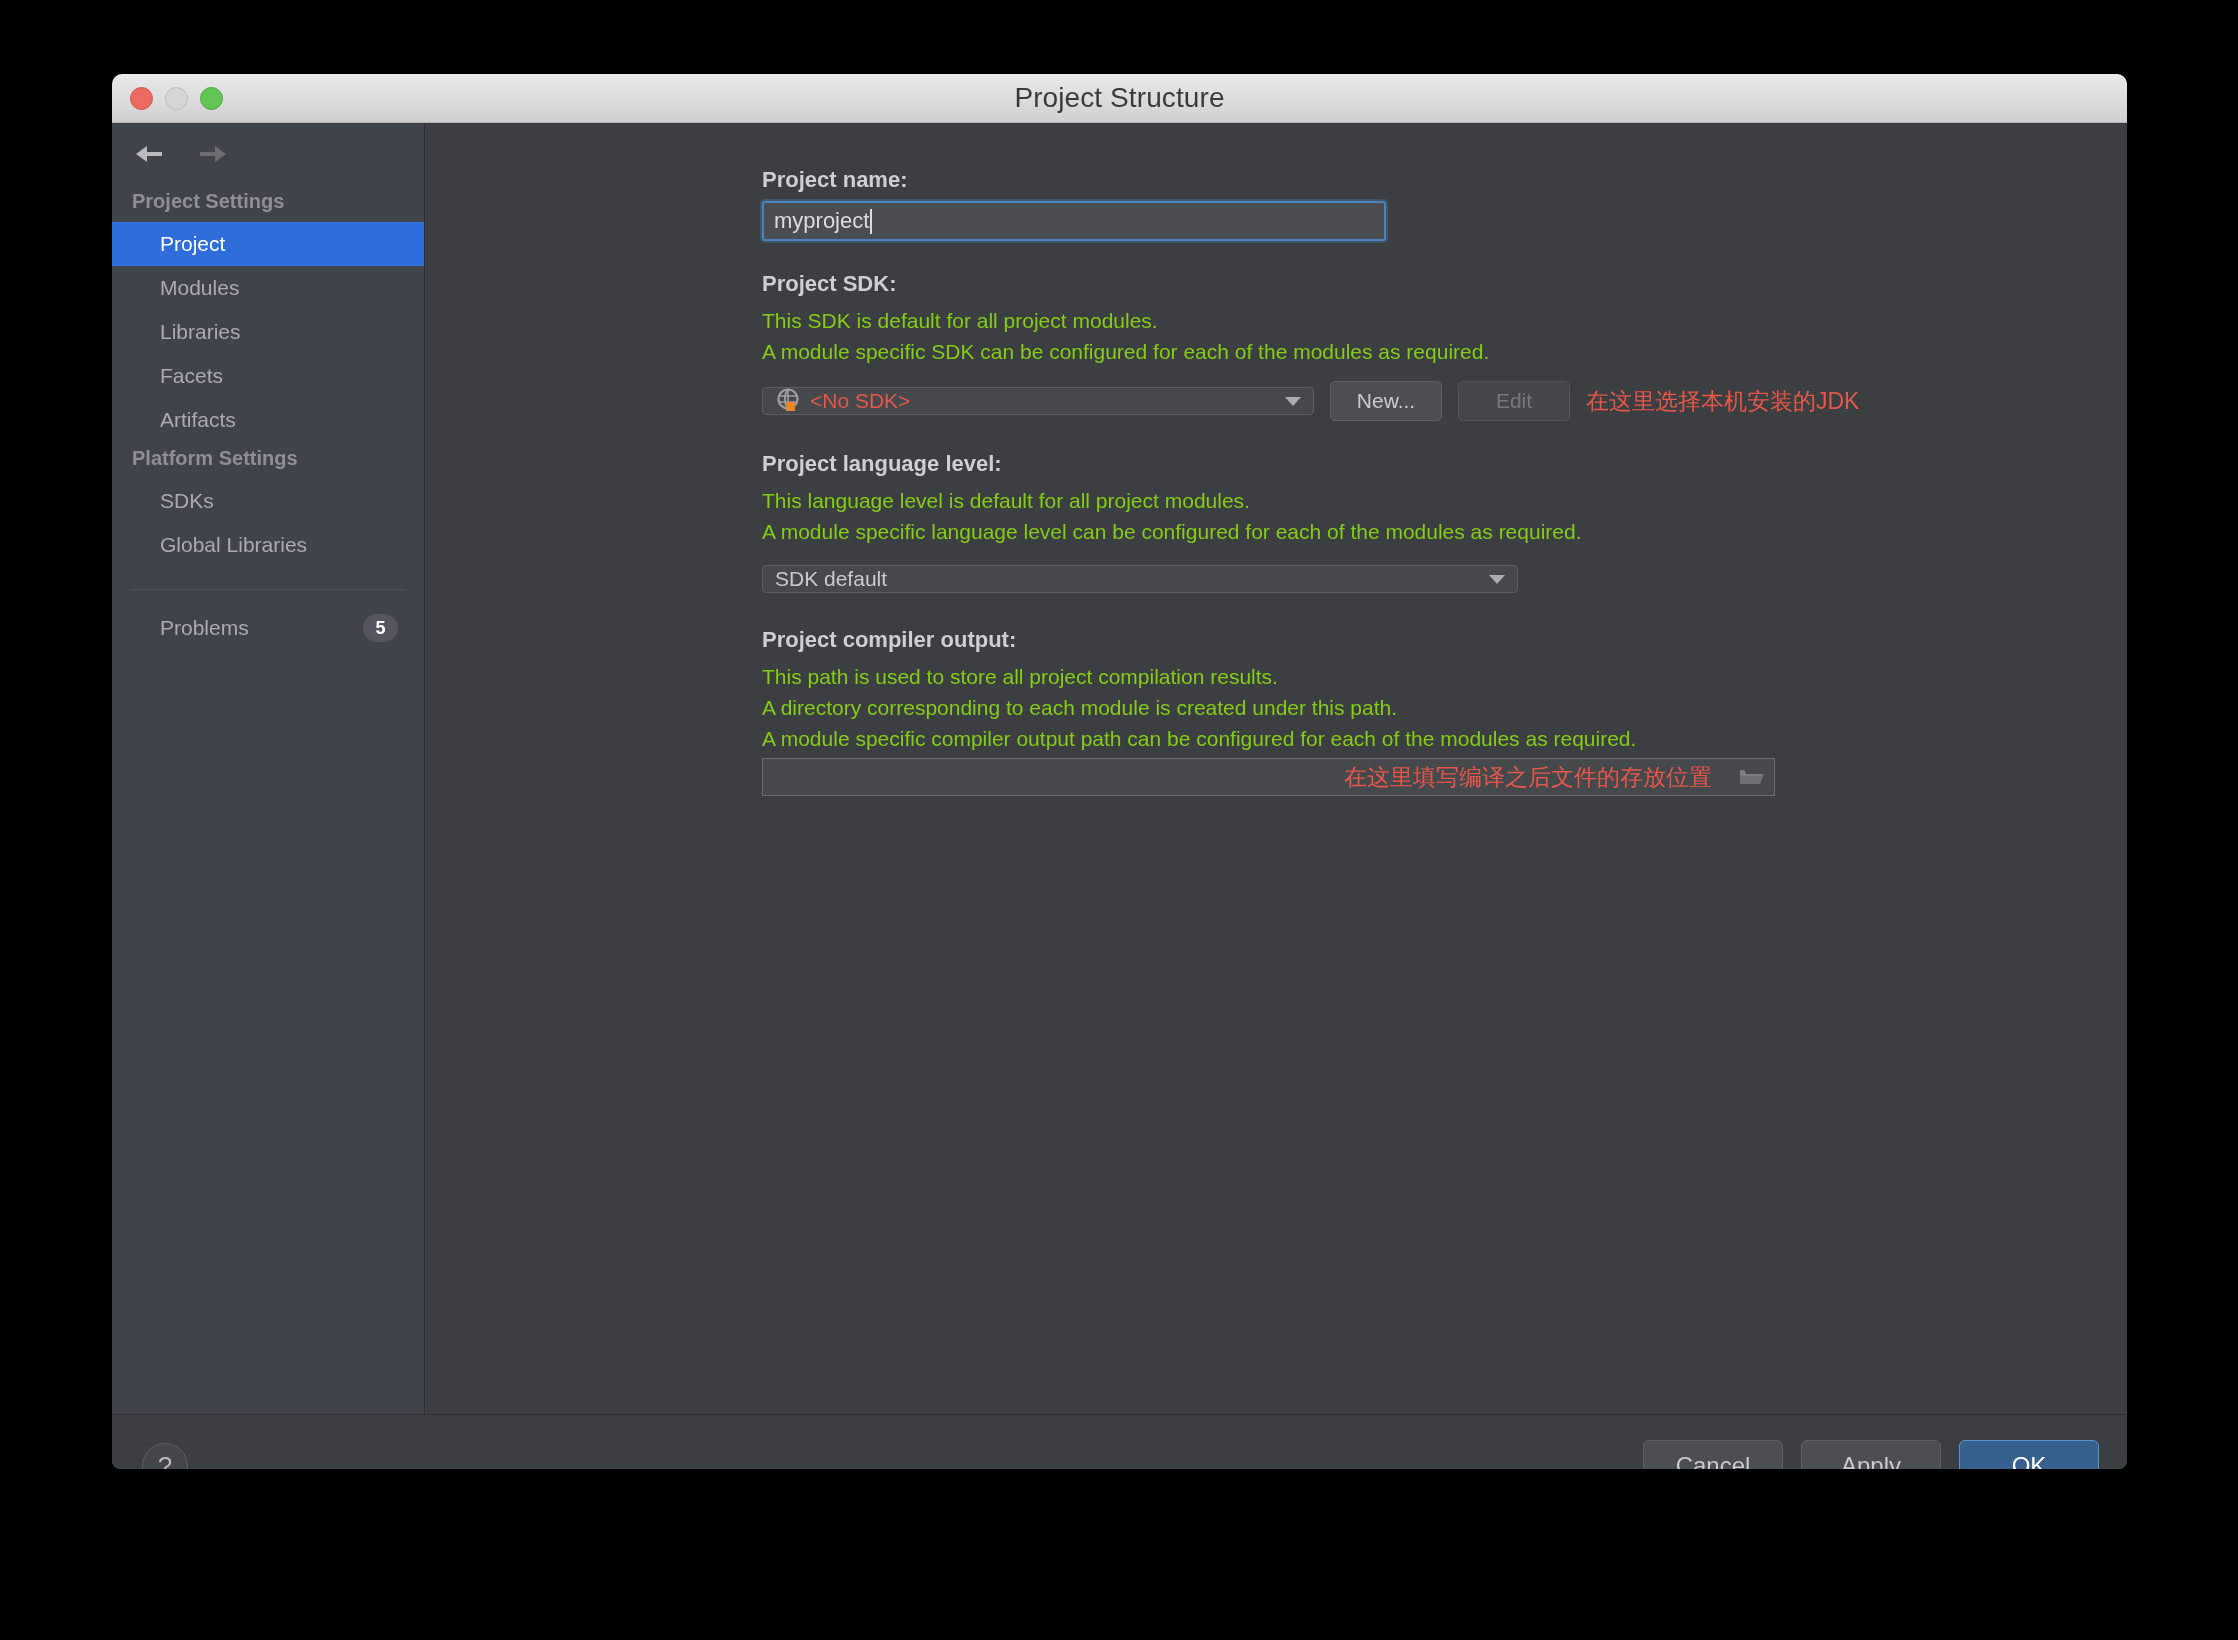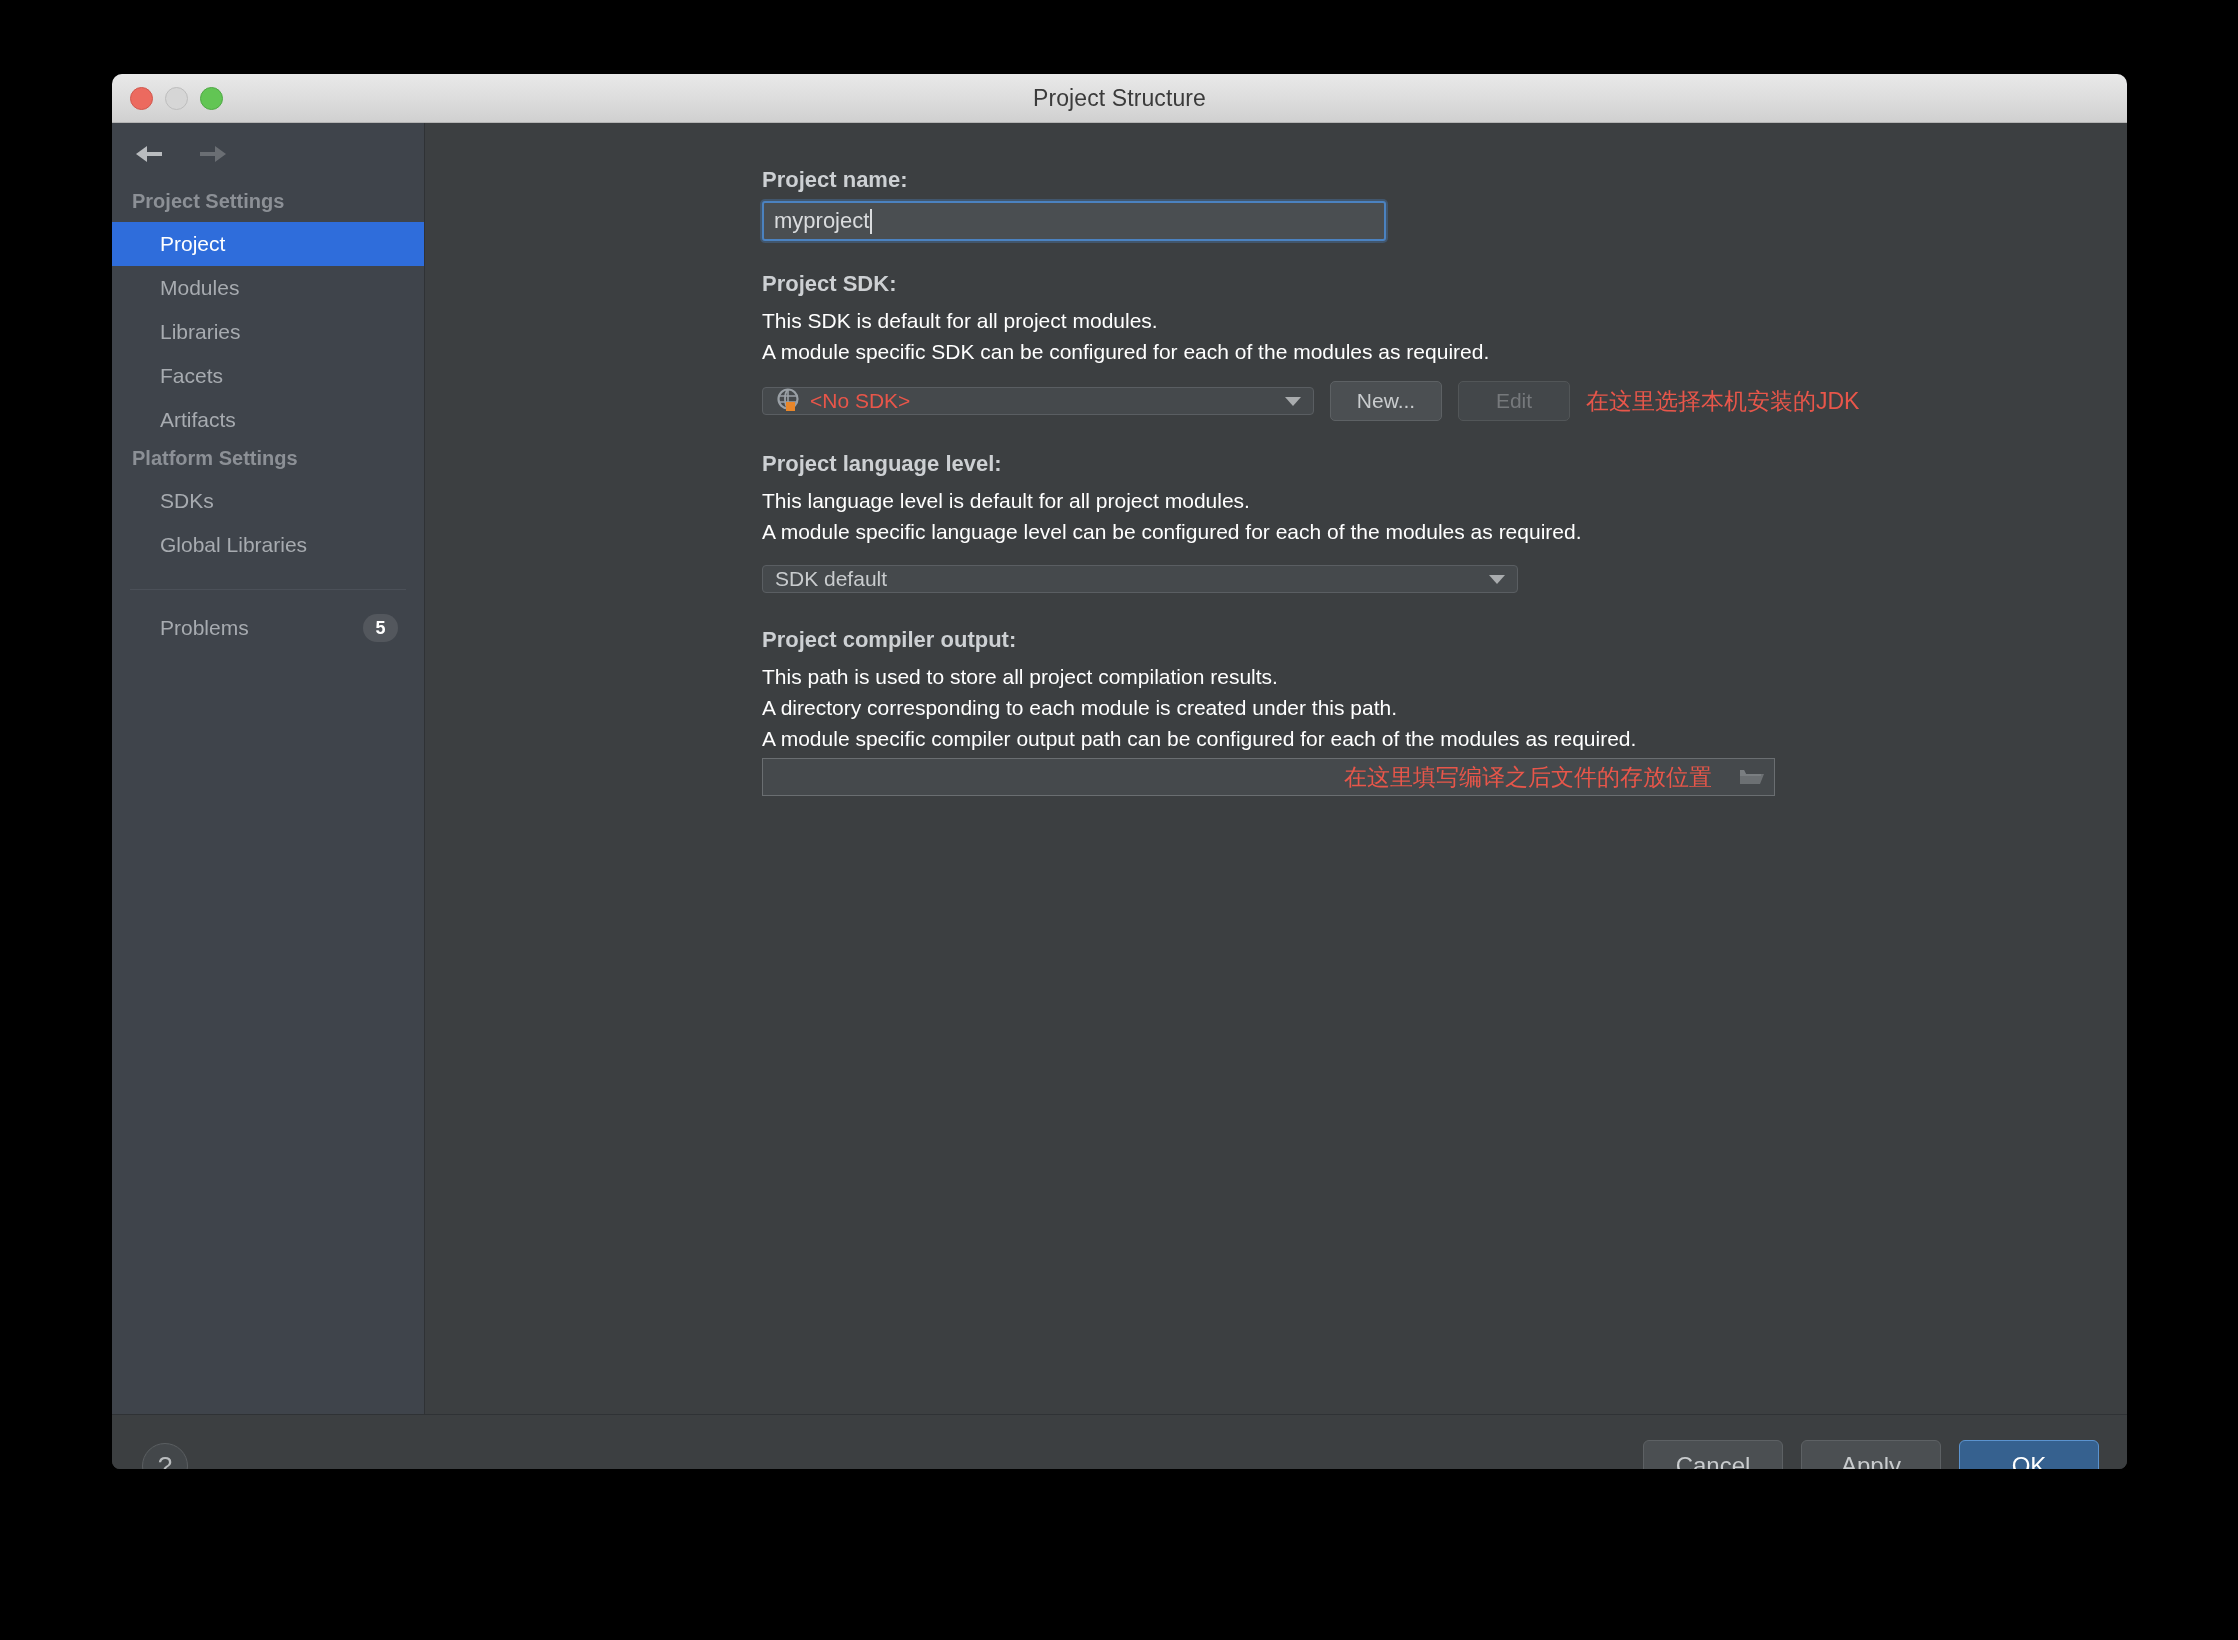--- a/index.html
+++ b/index.html
@@ -32,21 +32,21 @@
   #titlebar {
     position: relative;
     height: 48px;
     background: linear-gradient(to bottom, #e9e9e9 0%, #dcdcdc 55%, #d0d0d0 100%);
     border-bottom: 1px solid #b4b4b4;
     display: flex;
     align-items: center;
     justify-content: center;
   }
   #titlebar .title {
-    font-size: 23px;
+    font-size: 28px;
     color: #3b3b3b;
     letter-spacing: 0.1px;
   }
   .traffic {
     position: absolute;
     left: 18px;
     top: 0;
     height: 48px;
     display: flex;
     align-items: center;
@@ -143,21 +143,21 @@
   }
   .section-label {
     font-size: 22px;
     font-weight: bold;
     color: #cdd0d3;
     margin: 0 0 8px 0;
     padding-left: 337px;
   }
   .desc {
     font-size: 21px;
-    color: #ffffff;
+    color: #84cc16;
     line-height: 31px;
     padding-left: 337px;
   }
 
   
   .name-field-wrap {
     padding-left: 337px;
     margin-top: 6px;
   }
   .name-field {

